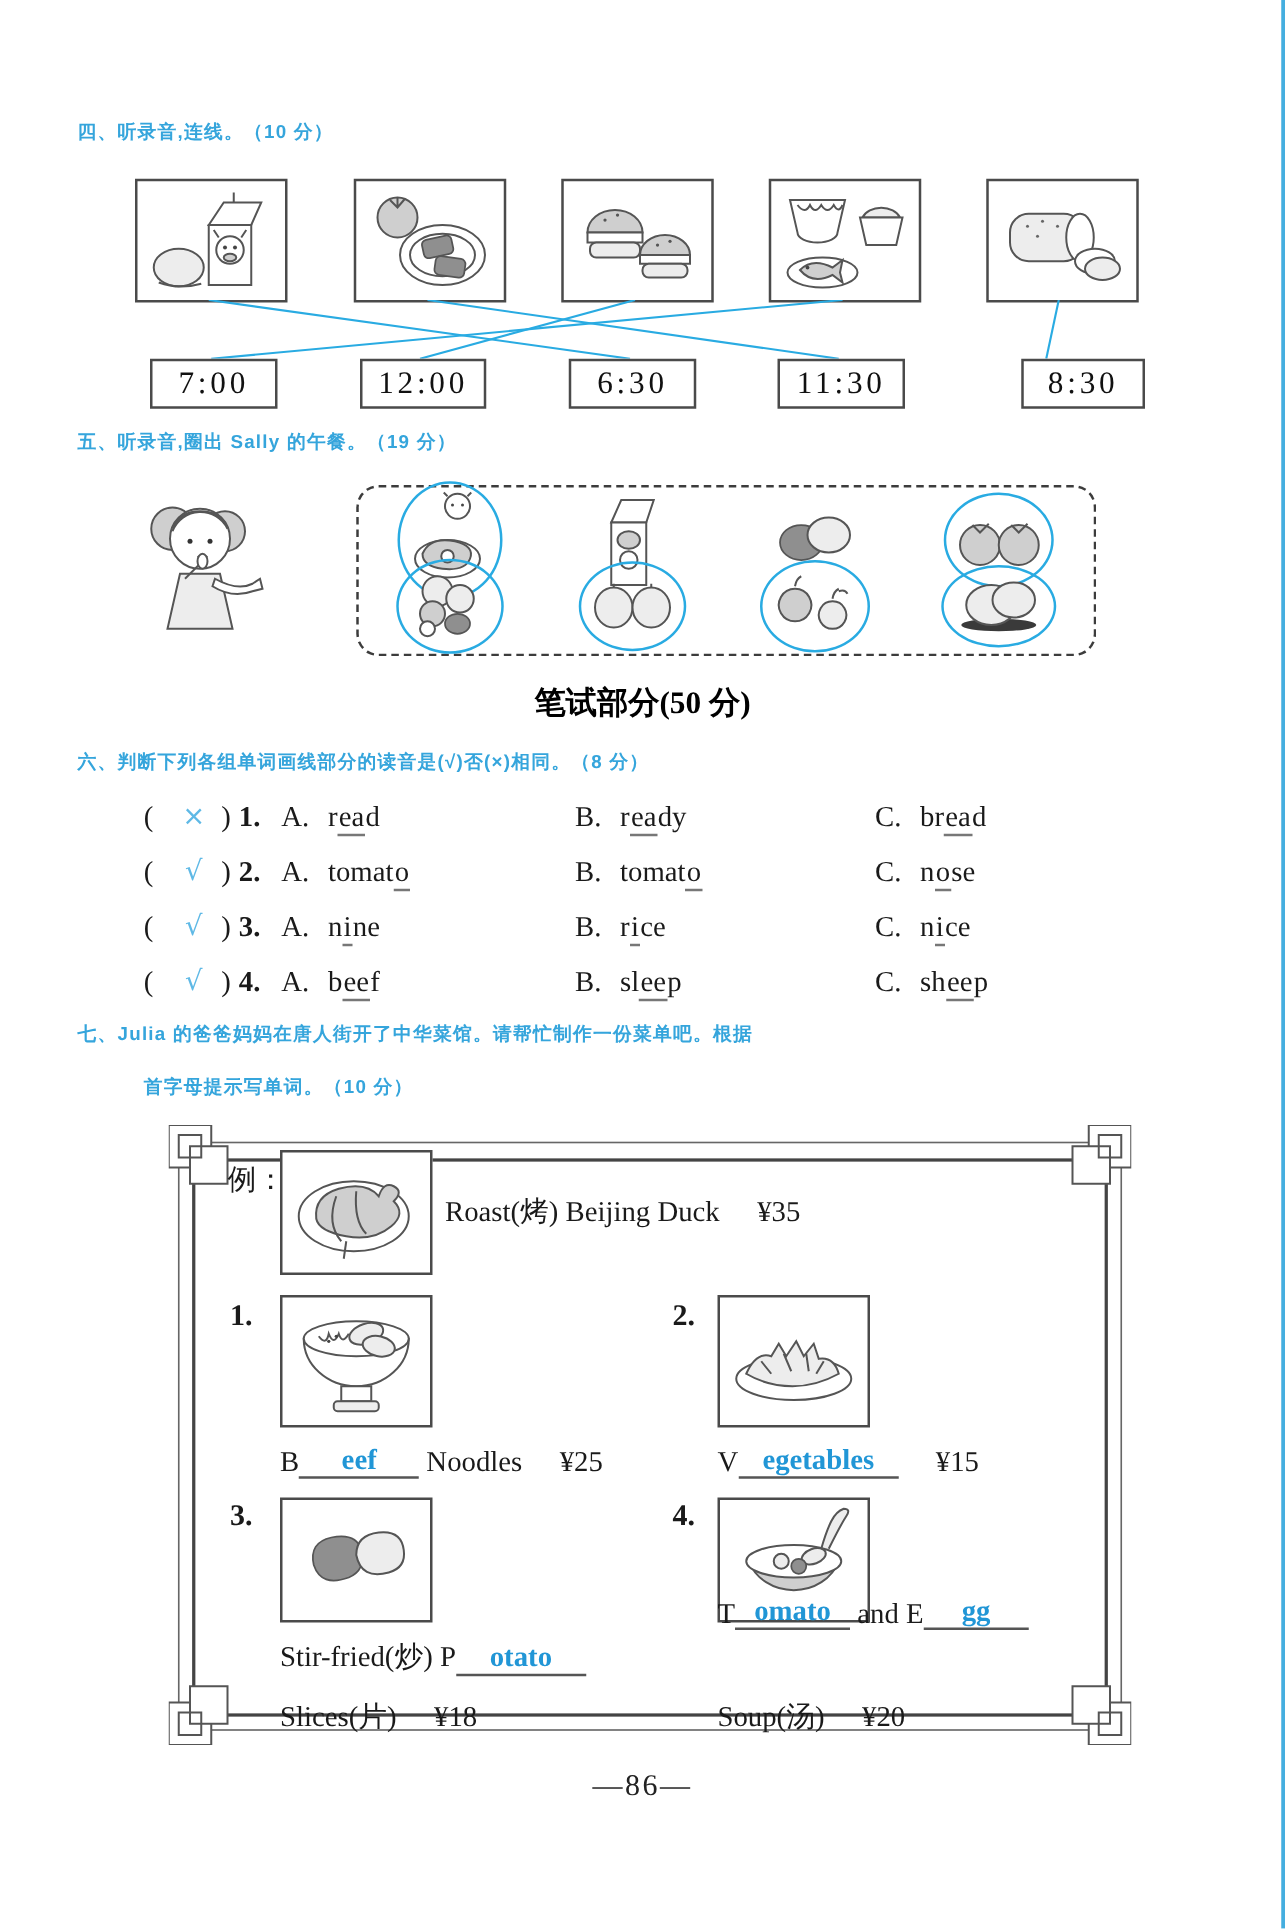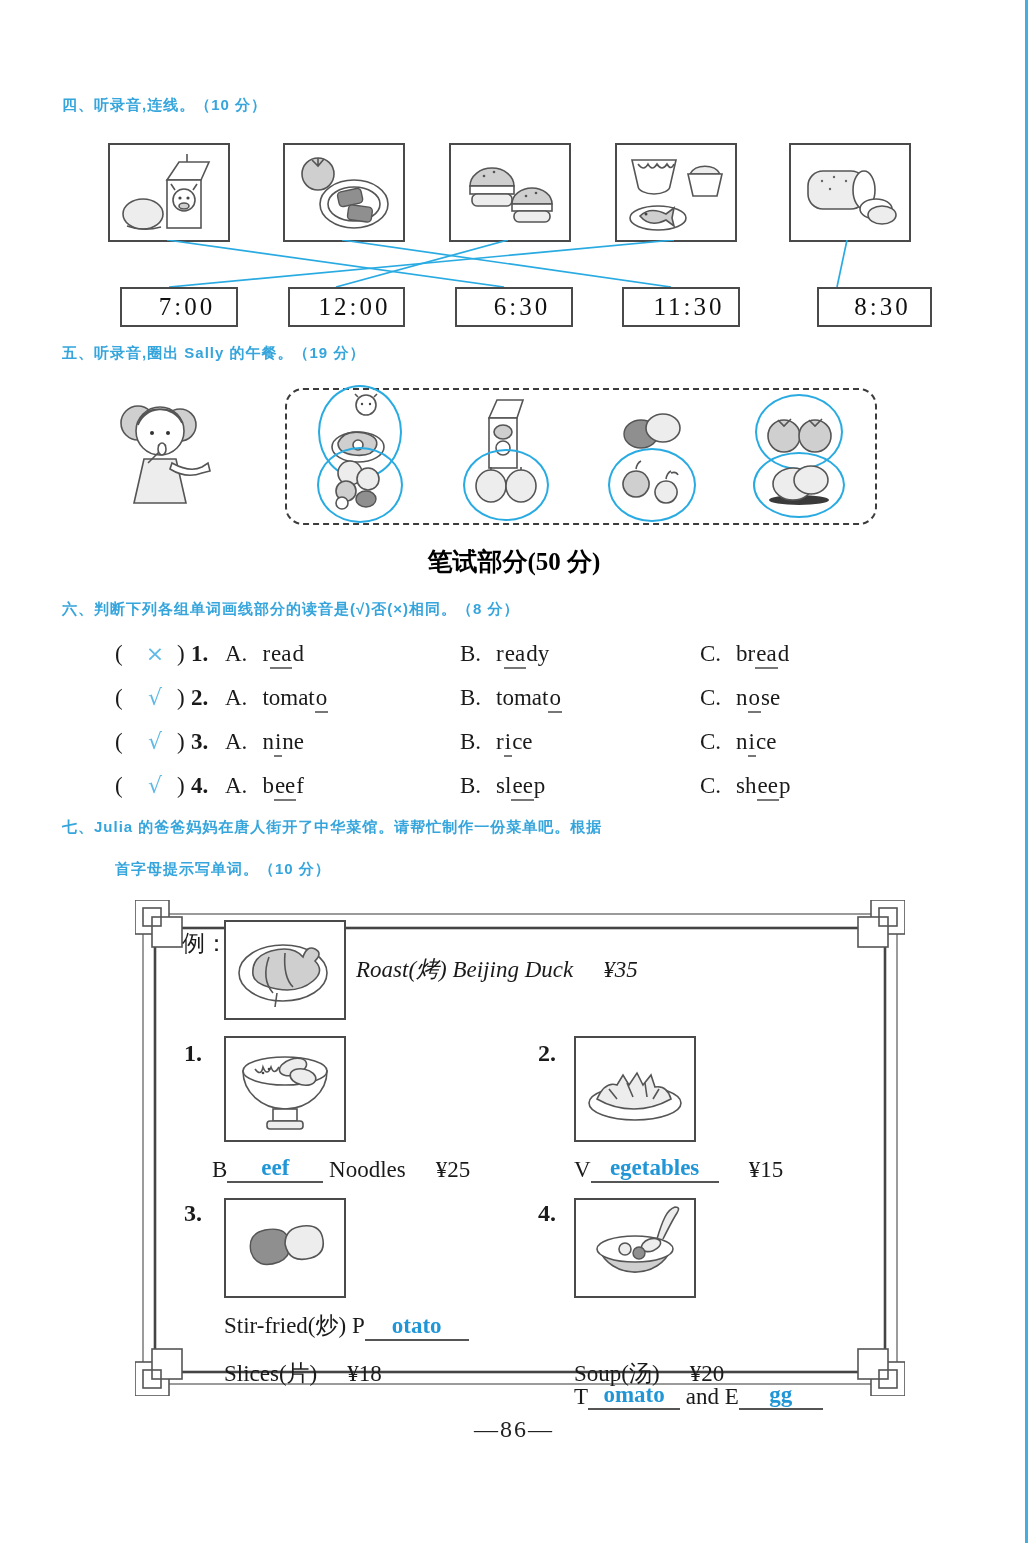--- a/index.html
+++ b/index.html
@@ -9,21 +9,21 @@
 
   
   .blue-h{position:absolute;color:#35A5DC;font-family:"Liberation Sans",sans-serif;
           font-weight:600;font-size:15px;letter-spacing:1px;white-space:nowrap;}
 
   
   .img-box{position:absolute;top:143px;height:95px;width:118px;border:2px solid #4a4a4a;
            background:#fff;display:flex;align-items:center;justify-content:center;}
   .time-box{position:absolute;top:287px;height:36px;border:2px solid #4a4a4a;background:#fff;
             display:flex;align-items:center;justify-content:center;font-size:25px;
-            letter-spacing:3px;color:#111;padding-left:16px;}
+            letter-spacing:3px;color:#111;}
   .connector{position:absolute;left:0;top:240px;width:1028px;height:47px;}
   .connector line{stroke:#29ABE2;stroke-width:1.7;}
 
   
   .girl{position:absolute;left:76px;top:393px;}
   .dashed-box{position:absolute;left:285px;top:388px;width:588px;height:133px;
               border:2px dashed #3c3c3c;border-radius:18px;}
   .s5item{position:absolute;transform:translate(-50%,-50%);display:flex;
           align-items:center;justify-content:center;}
   .s5item.circled{border:2px solid #29ABE2;border-radius:50%;}
@@ -308,39 +308,39 @@
   <span class="ex-label" style="left:182px;top:928px;">例：</span>
   <div class="menu-imgbox" style="left:224px;top:920px;height:96px;">
     <svg width="104" height="86" viewBox="0 0 104 86">
       <ellipse class="f4" cx="50" cy="46" rx="44" ry="28"></ellipse>
       <path class="f2" d="M20 48 q-2 -18 18 -24 q22 -6 32 6 q4 -12 12 -8 q8 4 0 12 q10 10 -2 20 q-14 12 -36 8 q-22 -4 -24 -14 z"></path>
       <path d="M36 30 q-8 22 4 36" class="ln"></path>
       <path d="M52 26 q-2 24 8 34" class="ln"></path>
       <path d="M44 66 l-2 14" class="ln"></path>
     </svg>
   </div>
-  <div class="menu-line" style="left:356px;top:954px;font-style:italic;">
+  <div class="menu-line" style="left:356px;top:954px;">
     <span>Roast(烤) Beijing Duck</span><span class="price">¥35</span>
   </div>
 
   <span class="menu-num" style="left:184px;top:1040px;">1.</span>
   <div class="menu-imgbox" style="left:224px;top:1036px;height:102px;">
     <svg width="100" height="92" viewBox="0 0 100 92">
       <path class="f4" d="M8 28 a42 38 0 0 0 84 0 z"></path>
       <ellipse class="f4" cx="50" cy="28" rx="42" ry="14"></ellipse>
       <path d="M20 26 q6 8 8 -2 q4 10 8 0 q3 9 8 0" class="ln"></path>
       <ellipse class="f1" cx="58" cy="24" rx="14" ry="8" transform="rotate(-18 58 24)"></ellipse>
       <ellipse class="f1" cx="68" cy="34" rx="13" ry="8" transform="rotate(12 68 34)"></ellipse>
       <circle cx="28" cy="30" r="1.3" fill="#444"></circle>
         <circle cx="34" cy="26" r="1.3" fill="#444"></circle>
       <rect class="f4" x="38" y="66" width="24" height="12"></rect>
       <rect class="f1" x="32" y="78" width="36" height="8" rx="3"></rect>
     </svg>
   </div>
-  <div class="menu-line" style="left:212px;top:1155px;">
+  <div class="menu-line" style="left:224px;top:1155px;">
     <span>B</span><span class="blank" style="width:96px;">eef</span> <span>Noodles</span><span class="price">¥25</span>
   </div>
 
   <span class="menu-num" style="left:538px;top:1040px;">2.</span>
   <div class="menu-imgbox" style="left:574px;top:1036px;height:102px;">
     <svg width="104" height="88" viewBox="0 0 104 88">
       <ellipse class="f4" cx="52" cy="58" rx="46" ry="17"></ellipse>
       <path class="f1" d="M14 54 q8 -18 20 -14 l6 -10 l6 10 l8 -12 l6 12 l8 -10 l4 12 q12 -2 16 12 q-18 10 -37 10 q-20 0 -37 -10 z"></path>
       <path d="M26 44 l8 10 M44 38 l6 14 M62 38 l2 14 M76 44 l-6 10" class="ln"></path>
     </svg>
@@ -367,21 +367,21 @@
   <div class="menu-imgbox" style="left:574px;top:1198px;height:96px;">
     <svg width="100" height="86" viewBox="0 0 100 86">
       <path d="M78 34 q10 -20 14 -26 q4 -6 -2 -6 q-6 2 -10 10 q-4 8 -8 22" class="f1"></path>
       <path class="f2" d="M14 44 a38 34 0 0 0 72 0 z"></path>
       <ellipse class="f4" cx="50" cy="44" rx="38" ry="13"></ellipse>
       <ellipse class="f1" cx="66" cy="40" rx="10" ry="6" transform="rotate(-20 66 40)"></ellipse>
       <circle class="f1" cx="40" cy="44" r="6"></circle>
       <circle class="f3" cx="54" cy="48" r="6"></circle>
     </svg>
   </div>
-  <div class="menu-line" style="left:574px;top:1382px;">
+  <div class="menu-line" style="left:574px;top:1276px;">
     <span>T</span><span class="blank" style="width:92px;">omato</span> <span>and E</span><span class="blank" style="width:84px;">gg</span>
   </div>
   <div class="menu-line" style="left:574px;top:1358px;">
     <span>Soup(汤)</span><span class="price">¥20</span>
   </div>
 
   <div class="page-num">—86—</div>
 </div>
 
 </body></html>

